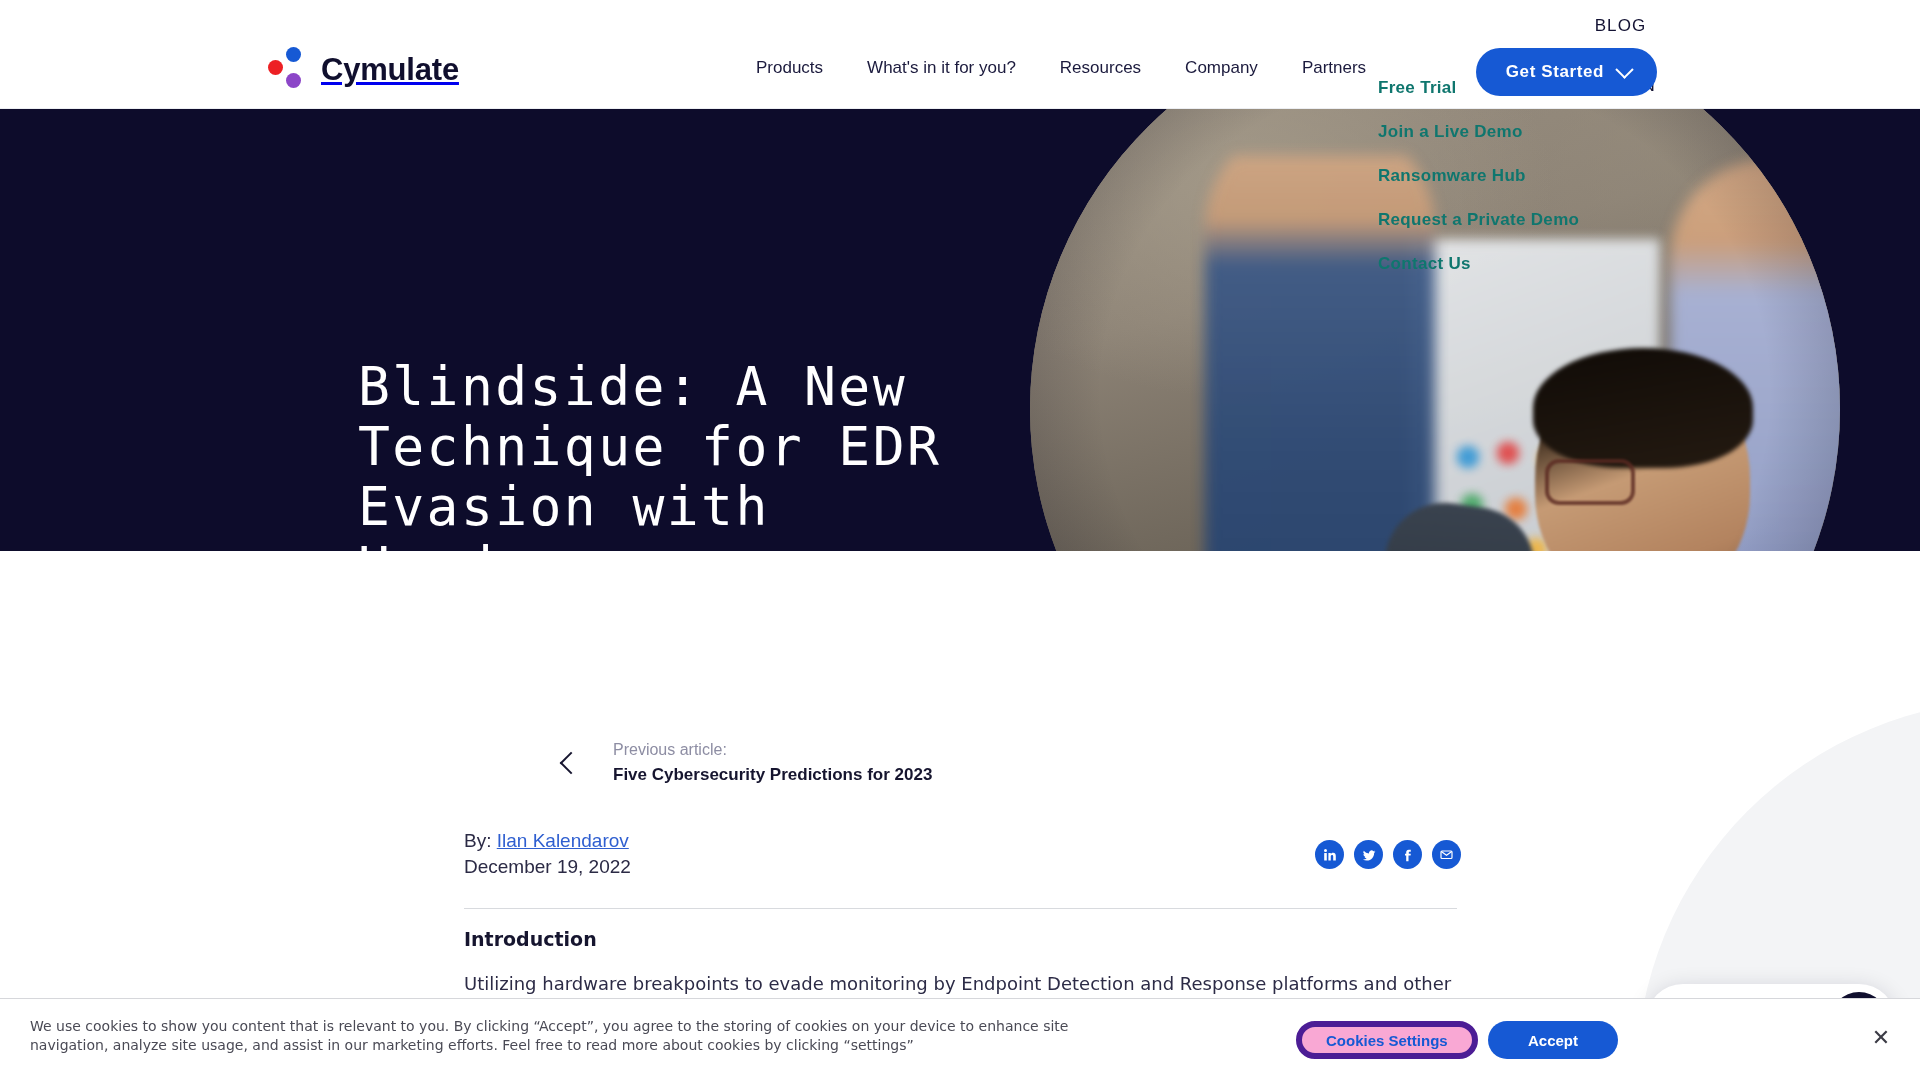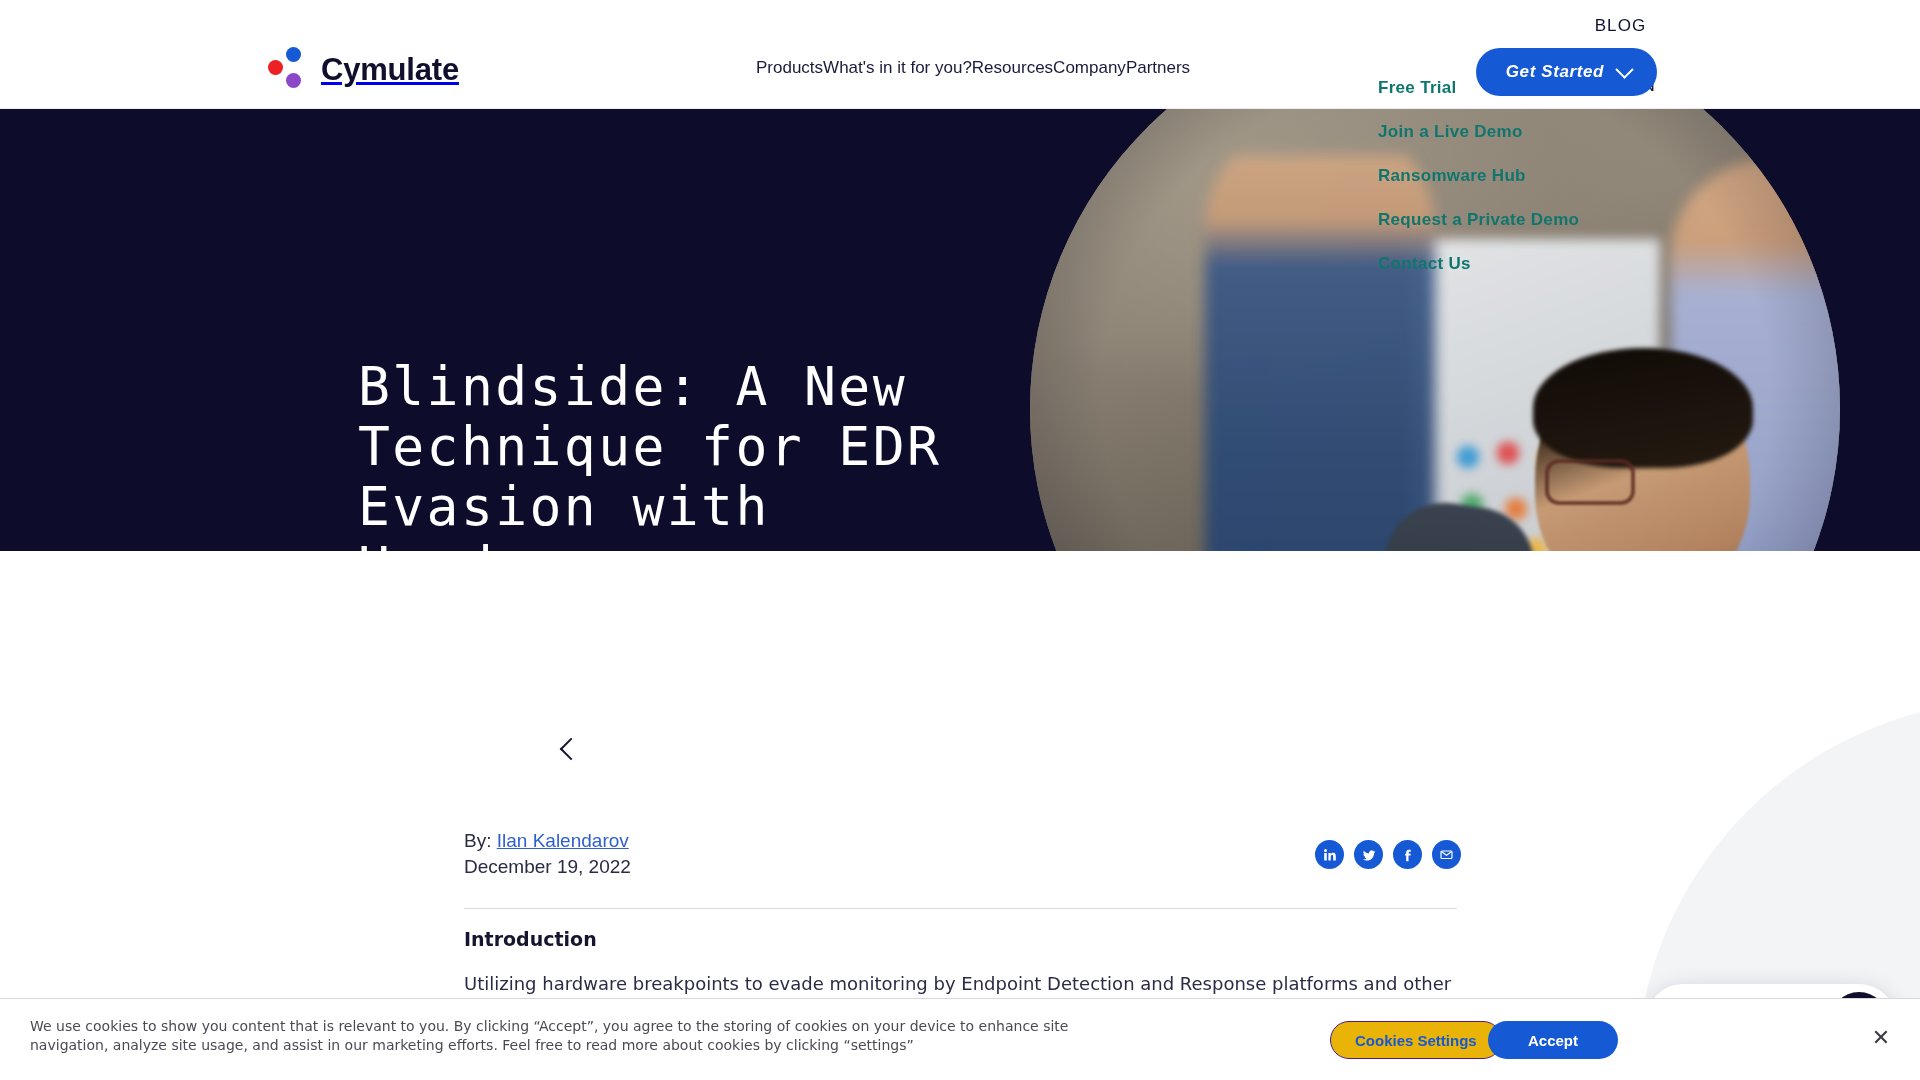--- a/index.html
+++ b/index.html
@@ -33,34 +33,33 @@
   }
   .logo-mark { position: relative; width: 42px; height: 42px; }
   .logo-mark span { position: absolute; border-radius: 50%; display: block; }
   .dot-blue   { width: 15px; height: 15px; background: #1659d4; left: 20px; top: 1px; }
   .dot-red    { width: 15px; height: 15px; background: #ed2024; left: 2px;  top: 14px; }
   .dot-purple { width: 15px; height: 15px; background: #8c46c8; left: 20px; top: 27px; }
   .logo-text { font-size: 31px; font-weight: 700; color: #100f2e; letter-spacing: -0.2px; }
 
   .mainnav {
     position: absolute; left: 756px; top: 58px;
-    display: flex; align-items: center; 
+    display: flex; align-items: center; gap: 44px;
     font-size: 17px; color: #1b1a3d;
   }
   .mainnav a { color: #1b1a3d; text-decoration: none; white-space: nowrap; }
 
   .get-started {
     position: absolute; right: 263px; top: 48px;
     height: 48px; padding: 0 26px 0 30px;
     background: #1659d4; color: #fff; border: none; border-radius: 26px;
     font-family: "Liberation Sans", sans-serif;
     font-size: 17px; font-weight: 700; letter-spacing: 0.6px;
     display: flex; align-items: center; gap: 14px; cursor: pointer;
     z-index: 45;
-    font-style: italic;
   }
   .chev { display: inline-block; width: 13px; height: 13px;
           border-right: 2px solid #fff; border-bottom: 2px solid #fff;
           transform: rotate(45deg) translate(-2px,-2px); }
 
   
   .gs-menu { position: absolute; z-index: 44; }
   .gs-item {
     position: absolute; left: 0;
     color: #0f766e; font-size: 17px; font-weight: 700;
@@ -259,23 +258,23 @@
     background: #ffffff; border-top: 1px solid #d6d7db;
     z-index: 60;
     padding-left: 32px;
   }
   .cookie-text {
     position: absolute; left: 30px; top: 18px; width: 1040px;
     font-size: 14px; line-height: 19px; color: #4a4a55;
     font-family: "DejaVu Sans", sans-serif;
   }
   .cookie-settings {
-    position: absolute; left: 1330px; top: 22px;
+    position: absolute; left: 1296px; top: 22px;
     height: 38px; padding: 0 24px;
-    background: #eab308; color: #1659d4; border: 1px solid #4c1d95;
+    background: #f9a8d4; color: #1659d4; border: 6px solid #4c1d95;
     border-radius: 22px; font-size: 15px; font-weight: 700;
     font-family: "Liberation Sans", sans-serif; cursor: pointer;
   }
   .cookie-accept {
     position: absolute; left: 1488px; top: 22px;
     height: 38px; padding: 0 40px;
     background: #1659d4; color: #fff; border: none;
     border-radius: 22px; font-size: 15px; font-weight: 700;
     font-family: "Liberation Sans", sans-serif; cursor: pointer;
   }
@@ -351,20 +350,24 @@
     <a class="gs-item gs-free-trial" href="#">Free Trial</a>
     <a class="gs-item gs-live-demo" href="#">Join a Live Demo</a>
     <a class="gs-item gs-ransom" href="#">Ransomware Hub</a>
     <a class="gs-item gs-private" href="#">Request a Private Demo</a>
     <a class="gs-item gs-contact" href="#">Contact Us</a>
   </div>
 
   <div class="content">
     <a class="prev-article" href="#">
       <span class="prev-chevron"></span>
+      <span>
+        <span class="prev-label" style="display:block">Previous article:</span>
+        <span class="prev-title" style="display:block">Five Cybersecurity Predictions for 2023</span>
+      </span>
     </a>
   </div>
 
   <div class="byline">
     <div>
       <span>By:</span>
       <a href="#">Ilan Kalendarov</a>
     </div>
     <div>December 19, 2022</div>
   </div>

